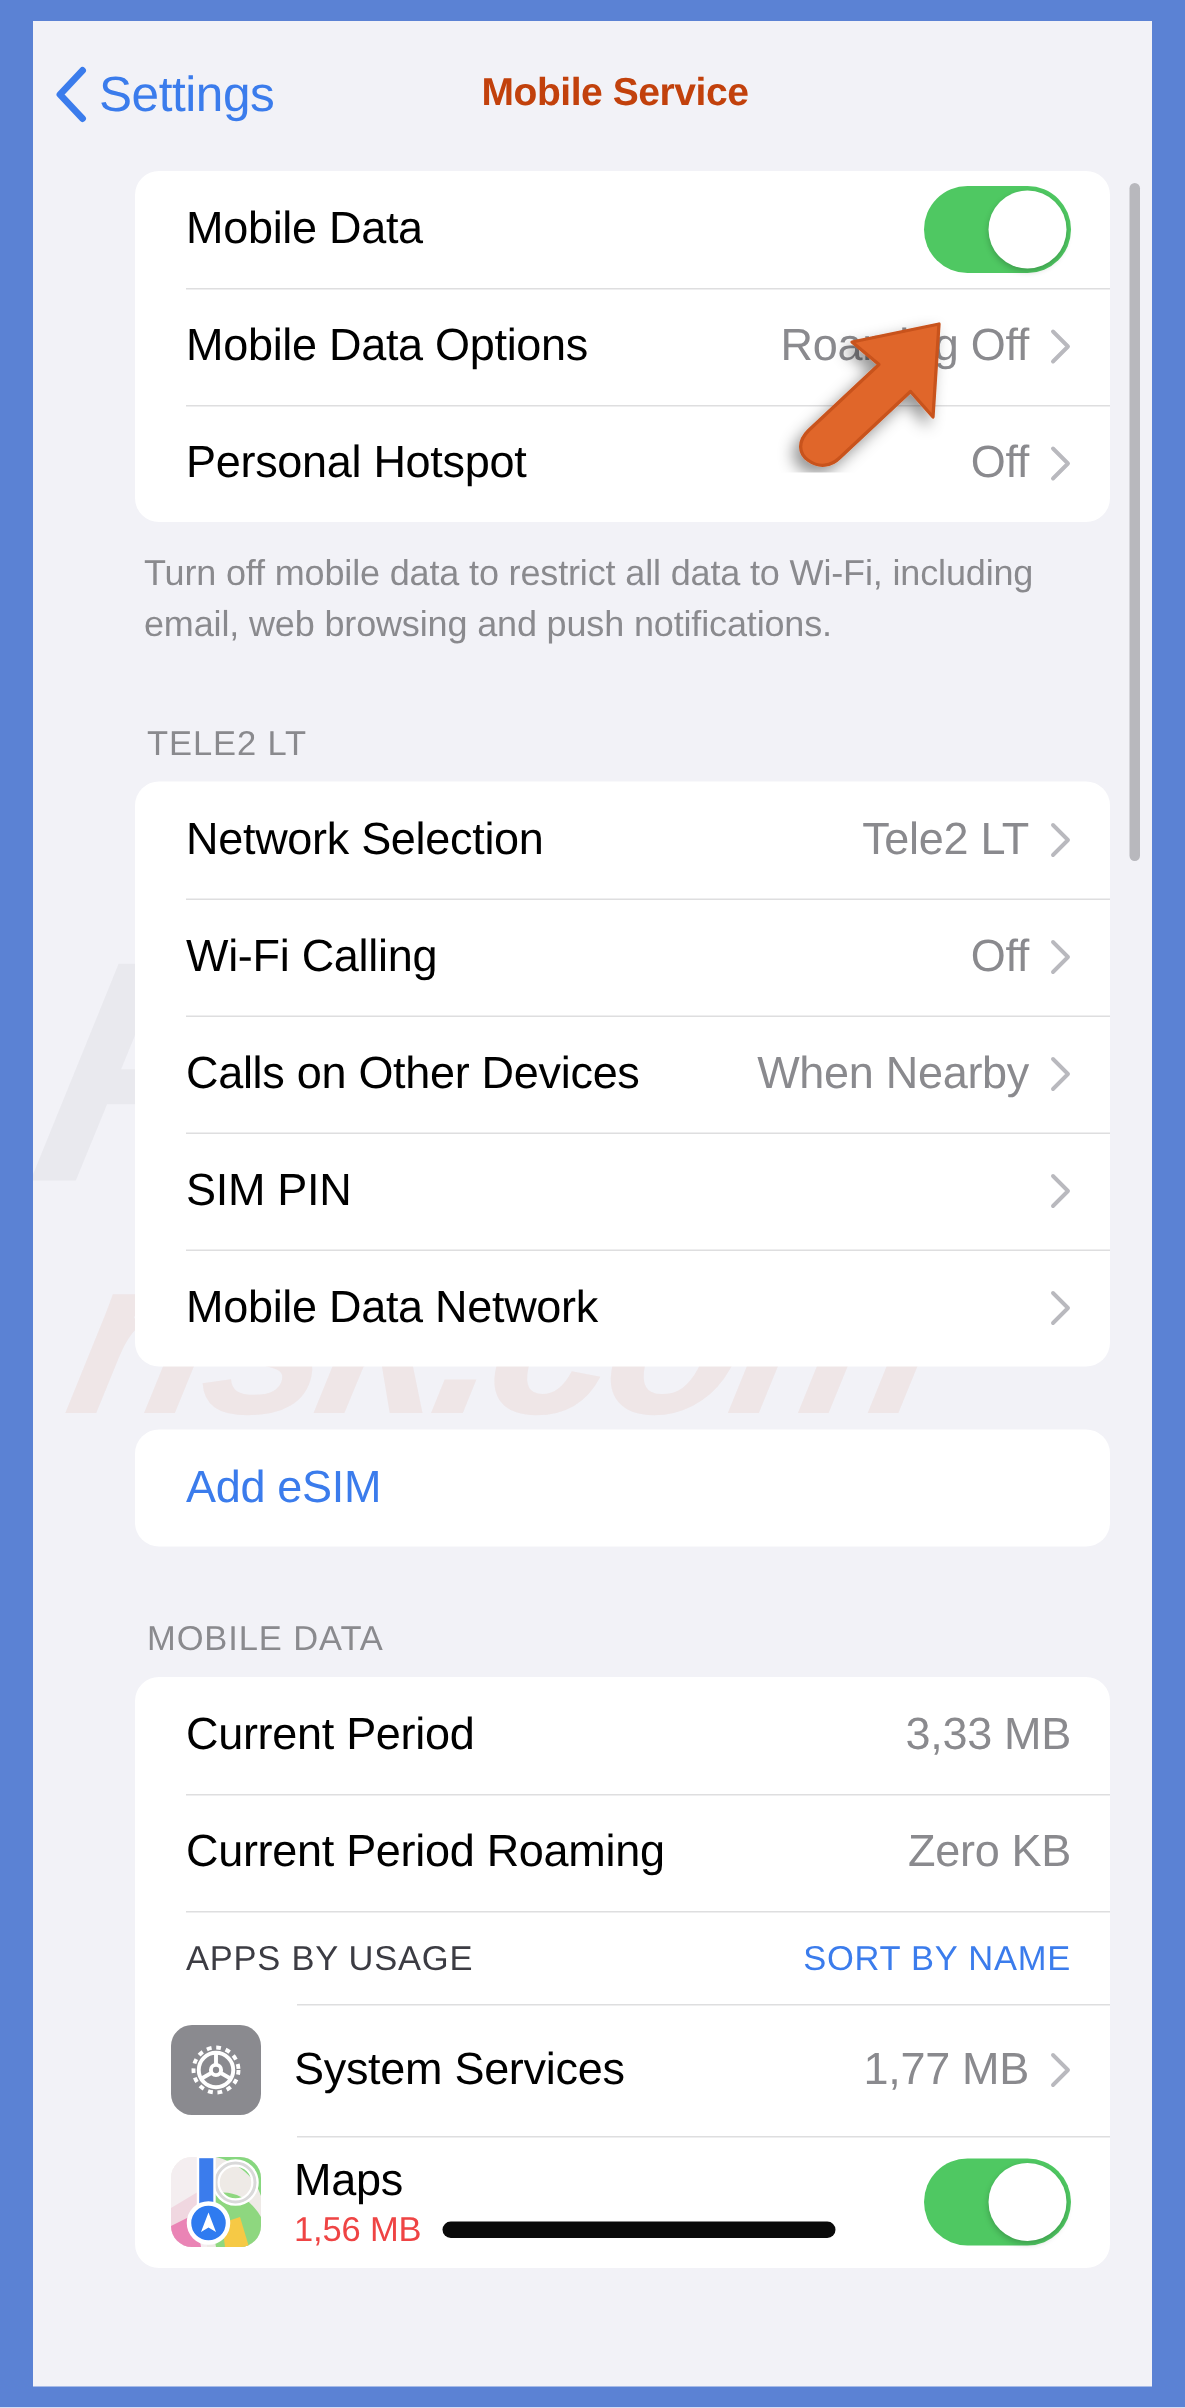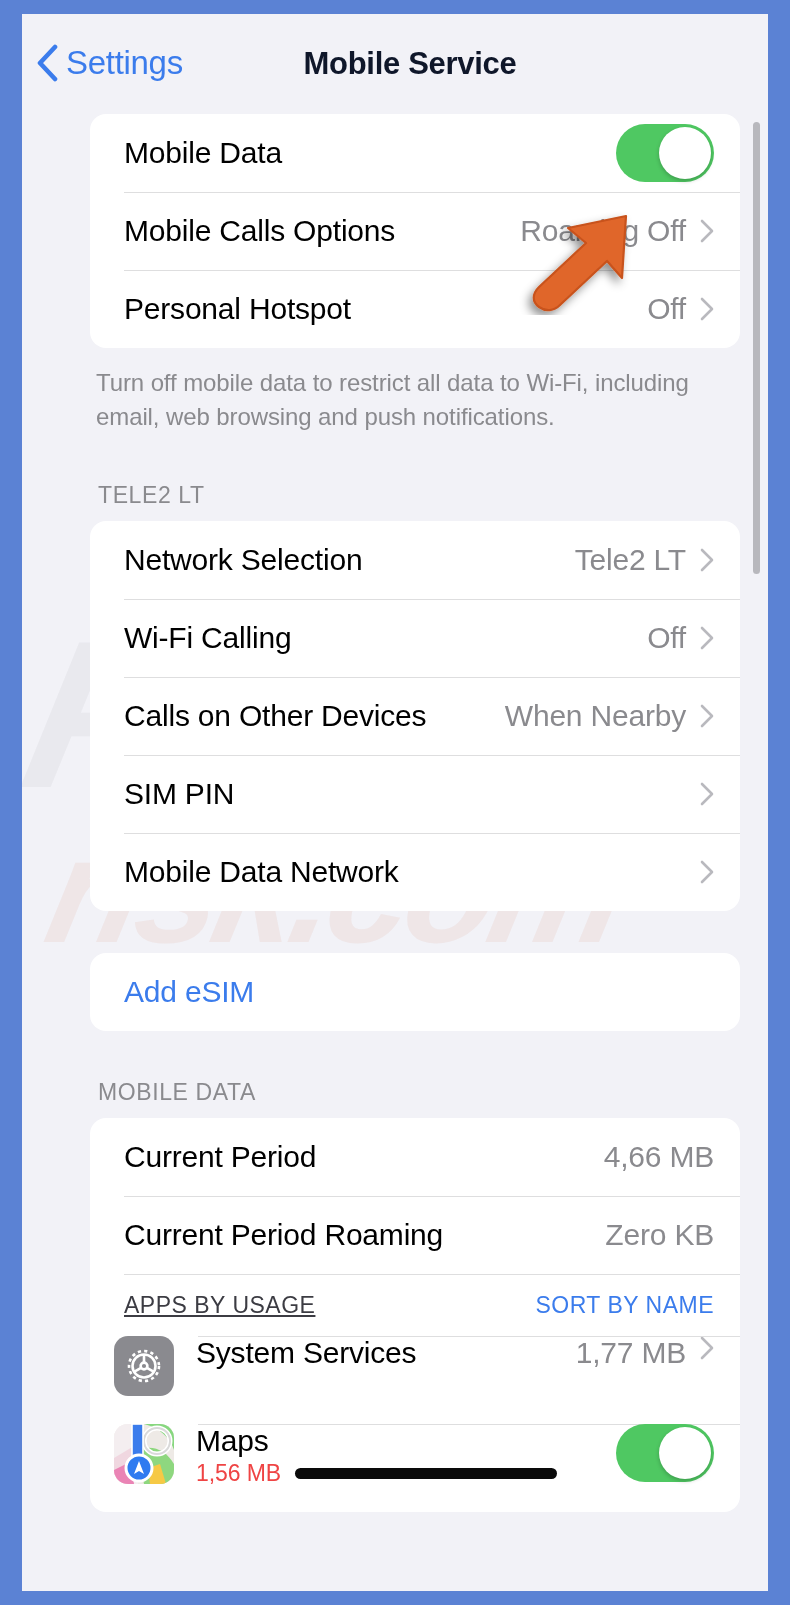--- a/index.html
+++ b/index.html
@@ -84,23 +84,23 @@
     color: #3b7cec;
     letter-spacing: -0.3px;
     margin-left: 6px;
   }
   #nav-title {
     position: absolute;
     left: 0;
     right: 0;
     top: 32px;
     text-align: center;
-    font-size: 31px;
+    font-size: 26px;
     font-weight: bold;
-    color: #0f172a;
+    color: #c2410c;
     letter-spacing: -0.3px;
     padding-left: 30px;
     box-sizing: border-box;
   }
 
   
   #content {
     position: relative;
     z-index: 2;
     padding-left: 40px;
@@ -219,33 +219,33 @@
     right: 0;
     top: 0;
     height: 1px;
     background: #dededf;
   }
   .usage-title {
     font-size: 23px;
     letter-spacing: 0.5px;
     color: #3c3c43;
     flex: 1 1 auto;
-    text-decoration: underline;
   }
   .usage-sort {
     font-size: 23px;
     letter-spacing: 0.5px;
     color: #3b7cec;
     cursor: pointer;
   }
 
   
   .app-row {
     position: relative;
     display: flex;
+    align-items: center;
     min-height: 88px;
     padding: 0 26px 0 24px;
     box-sizing: border-box;
   }
   .app-row::before {
     content: "";
     position: absolute;
     left: 108px;
     right: 0;
     top: 0;
@@ -339,21 +339,21 @@
       <div class="card">
 
         <div class="row">
           <span class="row-label">Mobile Data</span>
           <div class="toggle">
             <div class="knob"></div>
           </div>
         </div>
 
         <div class="row">
-          <span class="row-label">Mobile Calls Options</span>
+          <span class="row-label">Mobile Data Options</span>
           <span class="row-value">Roaming Off</span>
           <svg class="chevron" viewBox="0 0 14 24">
             <path d="M2 2 L12 12 L2 22" fill="none" stroke="#b9b9be" stroke-width="2.6" stroke-linecap="round" stroke-linejoin="round"></path>
           </svg>
         </div>
 
         <div class="row">
           <span class="row-label">Personal Hotspot</span>
           <span class="row-value">Off</span>
           <svg class="chevron" viewBox="0 0 14 24">
@@ -415,21 +415,21 @@
         <div class="row link-row">
           <span class="link-label">Add eSIM</span>
         </div>
       </div>
 
       <div class="section-header">MOBILE DATA</div>
       <div class="card">
 
         <div class="row">
           <span class="row-label">Current Period</span>
-          <span class="row-value" style="margin-right:0">4,66 MB</span>
+          <span class="row-value" style="margin-right:0">3,33 MB</span>
         </div>
 
         <div class="row">
           <span class="row-label">Current Period Roaming</span>
           <span class="row-value" style="margin-right:0">Zero KB</span>
         </div>
 
         <div class="usage-header">
           <span class="usage-title">APPS BY USAGE</span>
           <span class="usage-sort">SORT BY NAME</span>

